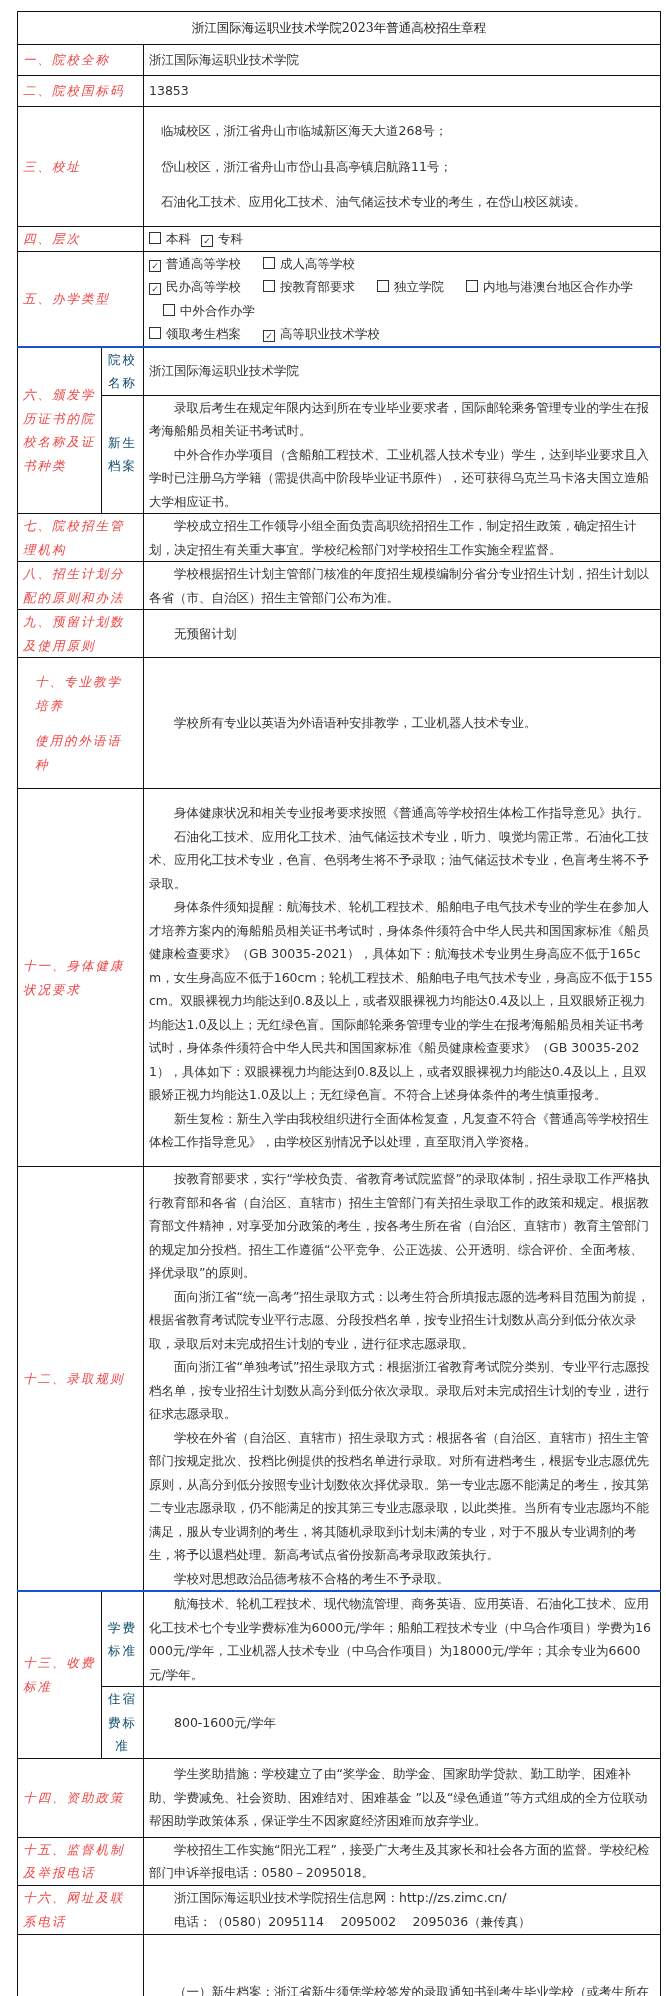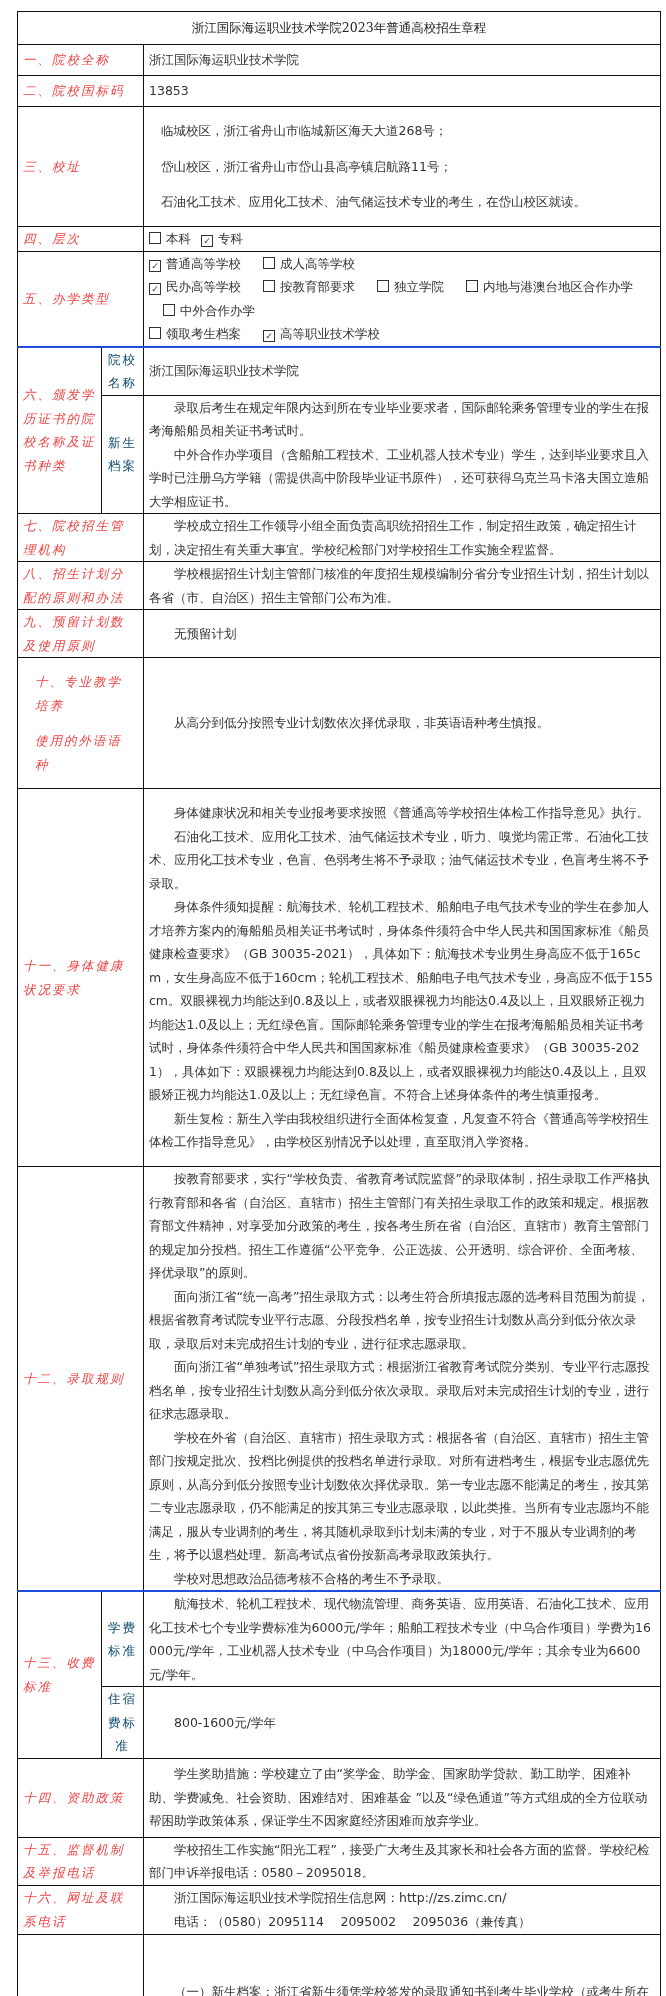--- a/index.html
+++ b/index.html
@@ -103,21 +103,21 @@
     <td>
           <p class="ind">无预留计划</p>
         </td>
   </tr>
   <tr style="height:69px">
     <td class="lbl" colspan="2">
       <p class="ni">十、专业教学培养</p>
       <p class="ni">使用的外语语种</p>
     </td>
     <td>
-          <p class="ind">从高分到低分按照专业计划数依次择优录取，非英语语种考生慎报。</p>
+          <p class="ind">学校所有专业以英语为外语语种安排教学，工业机器人技术专业。</p>
         </td>
   </tr>
   <tr style="height:378px">
     <td class="lbl" colspan="2">十一、身体健康状况要求</td>
     <td>
       <p class="ind">身体健康状况和相关专业报考要求按照《普通高等学校招生体检工作指导意见》执行。</p>
       <p class="ind">石油化工技术、应用化工技术、油气储运技术专业，听力、嗅觉均需正常。石油化工技术、应用化工技术专业，色盲、色弱考生将不予录取；油气储运技术专业，色盲考生将不予录取。</p>
       <p class="ind">身体条件须知提醒：航海技术、轮机工程技术、船舶电子电气技术专业的学生在参加人才培养方案内的海船船员相关证书考试时，身体条件须符合中华人民共和国国家标准《船员健康检查要求》（GB 30035-2021），具体如下：航海技术专业男生身高应不低于165cm，女生身高应不低于160cm；轮机工程技术、船舶电子电气技术专业，身高应不低于155cm。双眼裸视力均能达到0.8及以上，或者双眼裸视力均能达0.4及以上，且双眼矫正视力均能达1.0及以上；无红绿色盲。国际邮轮乘务管理专业的学生在报考海船船员相关证书考试时，身体条件须符合中华人民共和国国家标准《船员健康检查要求》（GB 30035-2021），具体如下：双眼裸视力均能达到0.8及以上，或者双眼裸视力均能达0.4及以上，且双眼矫正视力均能达1.0及以上；无红绿色盲。不符合上述身体条件的考生慎重报考。</p>
       <p class="ind">新生复检：新生入学由我校组织进行全面体检复查，凡复查不符合《普通高等学校招生体检工作指导意见》，由学校区别情况予以处理，直至取消入学资格。</p>
     </td>

